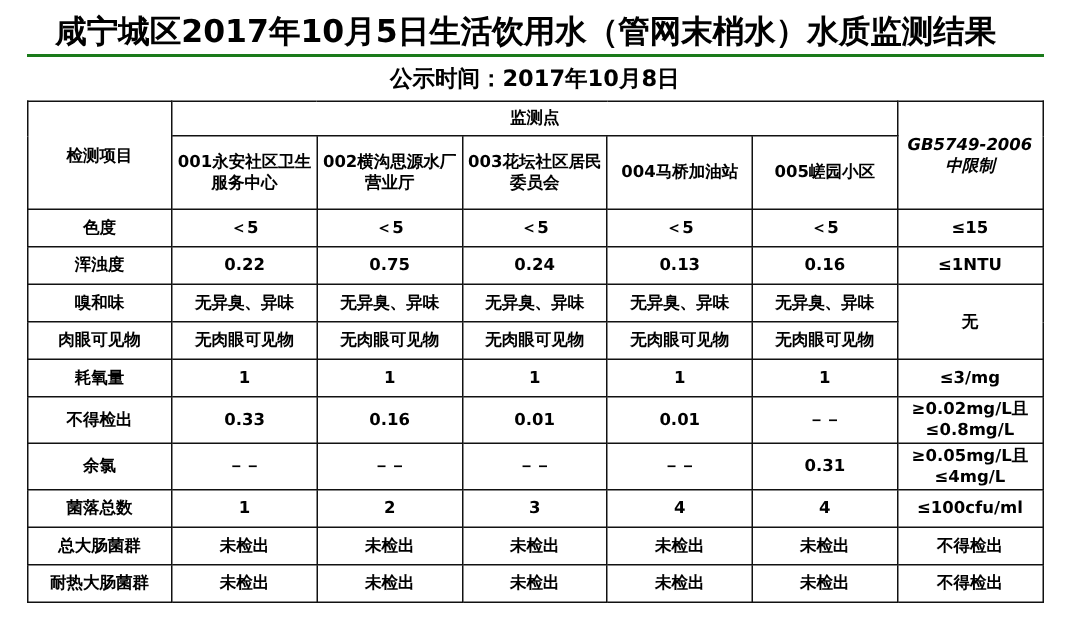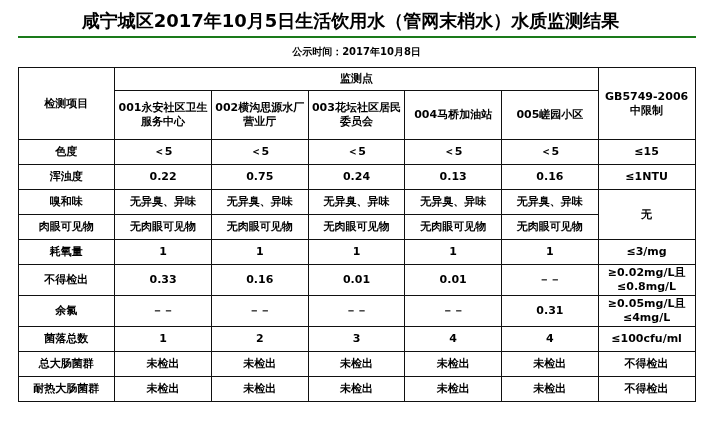--- a/index.html
+++ b/index.html
@@ -16,35 +16,35 @@
   }
   .page {
     position: relative;
     width: 713px;
     height: 426px;
     box-sizing: border-box;
     padding: 0;
   }
   .doc-title {
     text-align: center;
-    font-size: 18px;
+    font-size: 21px;
     font-weight: bold;
     letter-spacing: 0px;
     margin: 8px 12px 0 0;
     line-height: 26px;
     color: #000;
   }
   .title-rule {
     width: 678px;
     margin: 2px auto 0 auto;
     border-bottom: 2px solid #1a7a1a;
   }
   .pub-time {
     text-align: center;
-    font-size: 10px;
+    font-size: 15px;
     font-weight: bold;
     margin: 6px 0 7px 0;
     line-height: 16px;
   }
   table.wq {
     border-collapse: collapse;
     width: 678px;
     margin: 0 auto;
     table-layout: fixed;
   }
@@ -66,20 +66,21 @@
     font-size: 12.5px;
   }
   .hdr-site {
     height: 46px;
     font-size: 11.5px;
     line-height: 15px;
   }
   .hdr-std {
     font-size: 12px;
     line-height: 15px;
+    font-style: italic;
   }
   .row-label {
     font-size: 12px;
   }
   .data-cell {
     height: 22px;
   }
   .tall {
     height: 26px;
   }

